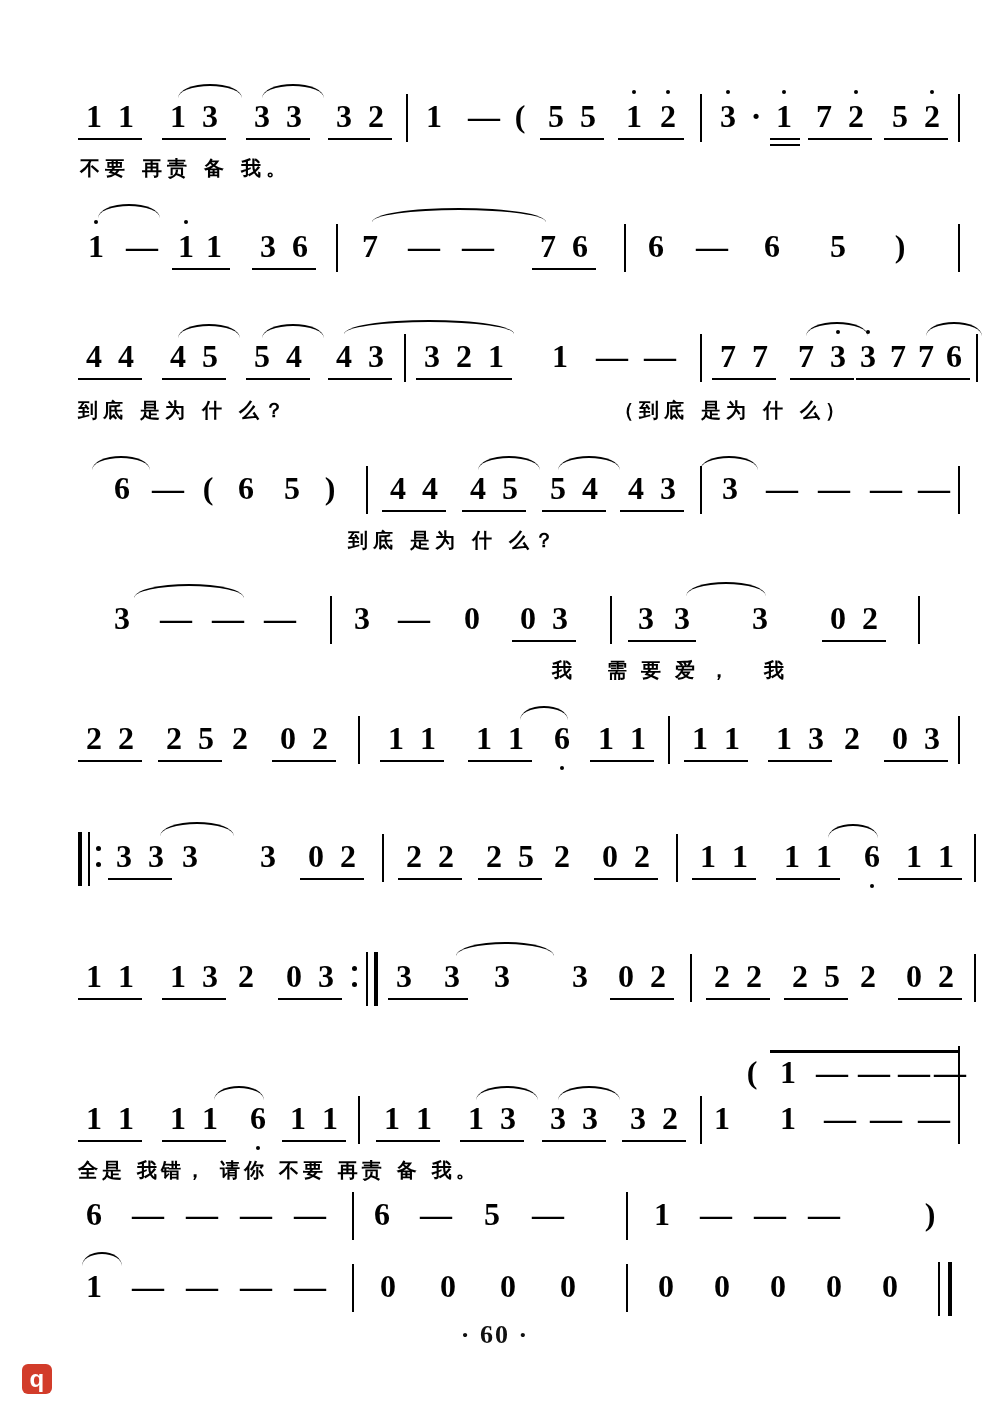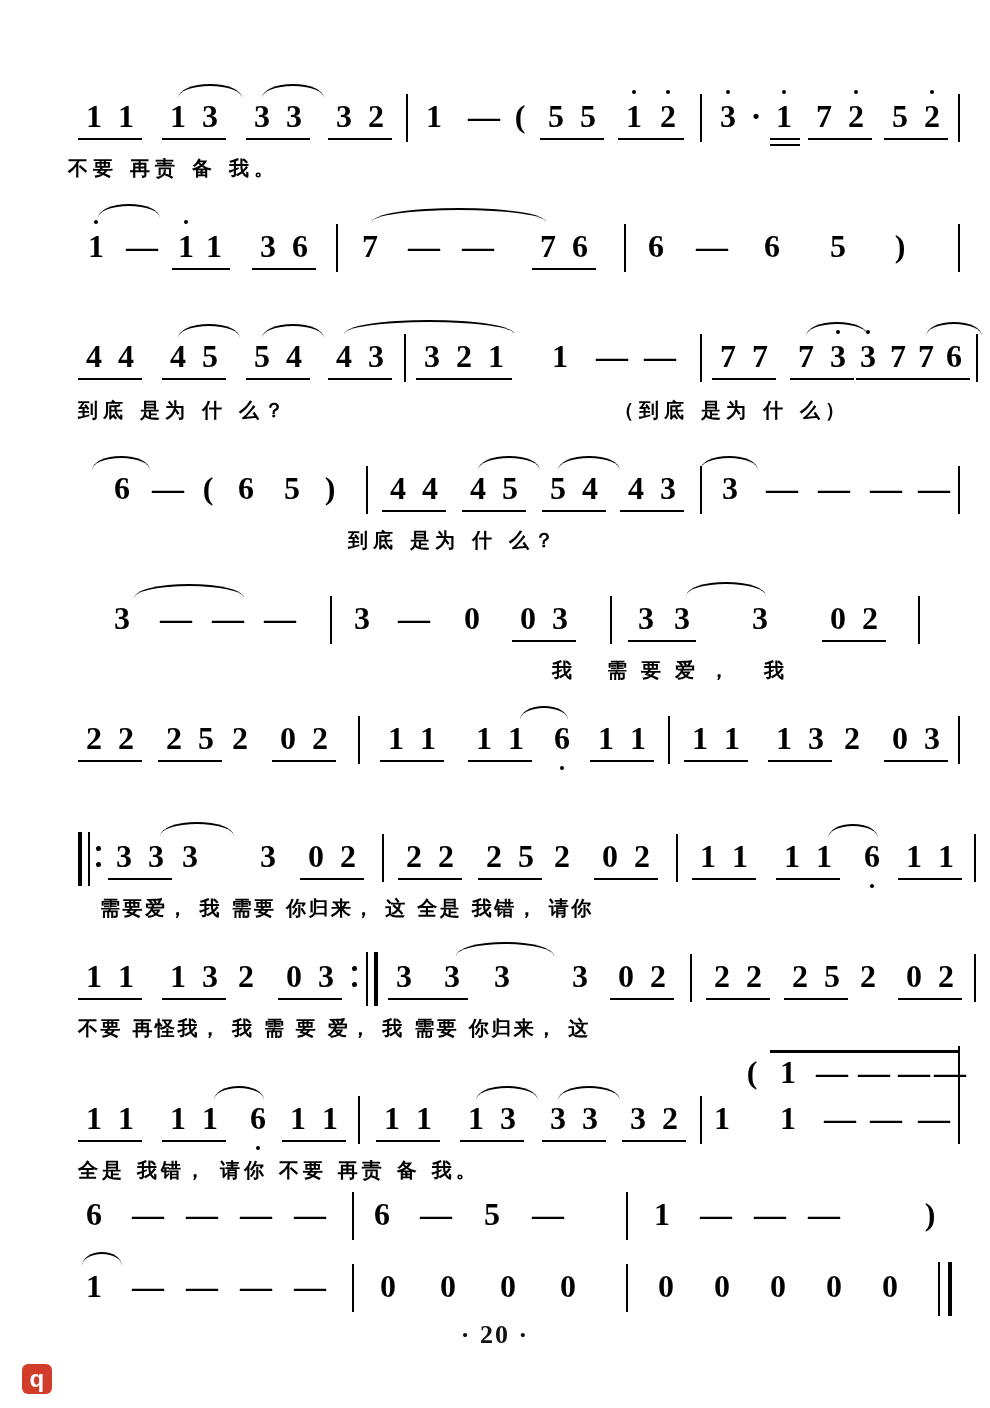--- a/index.html
+++ b/index.html
@@ -208,21 +208,21 @@
       <span class="tok num" style="left:824px; top:0;">7</span>
       <span class="tok num" style="left:856px; top:0;">2</span>
       <div class="dot-up" style="left:856px; top:-10px;"></div>
       <div class="beam1" style="left:808px; top:38px; width:64px;"></div>
       <span class="tok num" style="left:900px; top:0;">5</span>
       <span class="tok num" style="left:932px; top:0;">2</span>
       <div class="dot-up" style="left:932px; top:-10px;"></div>
       <div class="beam1" style="left:884px; top:38px; width:64px;"></div>
       <div class="barline" style="left:958px; top:-6px; height:48px;"></div>
     </div>
-    <div class="lyrics-row" style="position:absolute; left:68px; top:158px; letter-spacing:5px;">
+    <div class="lyrics-row" style="position:absolute; left:80px; top:158px; letter-spacing:5px;">
       <span>不要 再责 备 我。</span>
     </div>
   </div>
 
   <div class="system" style="position:absolute; left:0; top:200px; width:990px; height:90px;">
     <div class="notes-row" style="position:absolute; left:0; top:30px; width:990px; height:44px;">
       <span class="tok num" style="left:96px; top:0;">1</span>
       <div class="dot-up" style="left:96px; top:-10px;"></div>
       <div class="slur" style="left:98px; top:-26px; width:62px;"></div>
       <span class="tok num dash" style="left:142px; top:0;">—</span>
@@ -461,23 +461,20 @@
       <span class="tok num" style="left:824px; top:0;">1</span>
       <div class="beam1" style="left:776px; top:38px; width:64px;"></div>
       <span class="tok num" style="left:872px; top:0;">6</span>
       <div class="dot-dn" style="left:872px; top:44px;"></div>
       <div class="slur" style="left:828px; top:-16px; width:50px;"></div>
       <span class="tok num" style="left:914px; top:0;">1</span>
       <span class="tok num" style="left:946px; top:0;">1</span>
       <div class="beam1" style="left:898px; top:38px; width:64px;"></div>
       <div class="barline" style="left:974px; top:-6px; height:48px;"></div>
     </div>
-    <div class="lyrics-row" style="position:absolute; left:100px; top:80px; letter-spacing:2.5px;">
-      <span>需要爱， 我 需要 你归来， 这 全是 我错， 请你</span>
-    </div>
   </div>
 
   <div class="system" style="position:absolute; left:0; top:938px; width:990px; height:120px;">
     <div class="notes-row" style="position:absolute; left:0; top:22px; width:990px; height:44px;">
       <span class="tok num" style="left:94px;  top:0;">1</span>
       <span class="tok num" style="left:126px; top:0;">1</span>
       <div class="beam1" style="left:78px; top:38px; width:64px;"></div>
       <span class="tok num" style="left:178px; top:0;">1</span>
       <span class="tok num" style="left:210px; top:0;">3</span>
       <div class="beam1" style="left:162px; top:38px; width:64px;"></div>
@@ -508,23 +505,20 @@
       <span class="tok num" style="left:754px; top:0;">2</span>
       <div class="beam1" style="left:706px; top:38px; width:64px;"></div>
       <span class="tok num" style="left:800px; top:0;">2</span>
       <span class="tok num" style="left:832px; top:0;">5</span>
       <div class="beam1" style="left:784px; top:38px; width:64px;"></div>
       <span class="tok num" style="left:868px; top:0;">2</span>
       <span class="tok num" style="left:914px; top:0;">0</span>
       <span class="tok num" style="left:946px; top:0;">2</span>
       <div class="beam1" style="left:898px; top:38px; width:64px;"></div>
       <div class="barline" style="left:974px; top:-6px; height:48px;"></div>
-    </div>
-    <div class="lyrics-row" style="position:absolute; left:78px; top:80px; letter-spacing:2.5px;">
-      <span>不要 再怪我， 我 需 要 爱， 我 需要 你归来， 这</span>
     </div>
   </div>
 
   <div class="system" style="position:absolute; left:0; top:1060px; width:990px; height:120px;">
     <div class="notes-row" style="position:absolute; left:0; top:42px; width:990px; height:44px;">
       <span class="tok num" style="left:94px;  top:0;">1</span>
       <span class="tok num" style="left:126px; top:0;">1</span>
       <div class="beam1" style="left:78px; top:38px; width:64px;"></div>
       <span class="tok num" style="left:178px; top:0;">1</span>
       <span class="tok num" style="left:210px; top:0;">1</span>
@@ -616,19 +610,19 @@
       <span class="tok num" style="left:722px; top:0;">0</span>
       <span class="tok num" style="left:778px; top:0;">0</span>
       <span class="tok num" style="left:834px; top:0;">0</span>
       <span class="tok num" style="left:890px; top:0;">0</span>
 
       <div class="barline" style="left:938px; top:-8px; height:54px;"></div>
       <div class="barline thick" style="left:948px; top:-8px; height:54px;"></div>
     </div>
   </div>
 
-  <div id="page-number" style="top:1320px;">· 20 ·</div>
+  <div id="page-number" style="top:1320px;">· 60 ·</div>
 
   <div id="watermark">
     <span class="wm-badge">q</span>
   </div>
 
 </div>
 
 </body></html>

